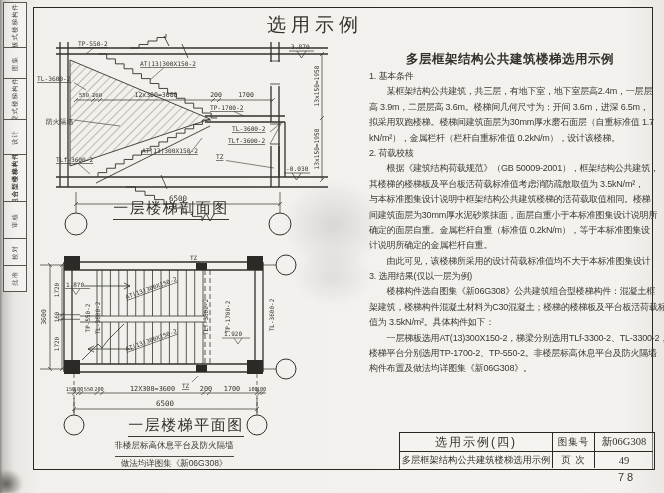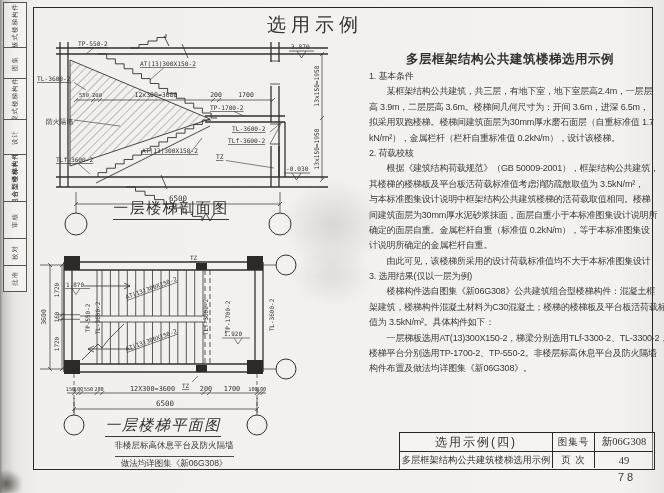--- a/index.html
+++ b/index.html
@@ -13,21 +13,21 @@
   .sidebar{position:absolute;left:3px;top:2px;width:24px;}
   .tab{width:22px;border:1px solid #5a574f;border-bottom:none;display:flex;align-items:center;justify-content:center;background:rgba(250,249,246,.6);overflow:hidden;}
   .tab:last-child{border-bottom:1px solid #5a574f;}
   .tab span{transform:rotate(-90deg);white-space:nowrap;font-size:6.5px;color:#4c4a43;letter-spacing:1px;}
   .tab.bold span{font-weight:bold;color:#3a382f;}
   
   .big-title{position:absolute;left:255px;top:12px;width:120px;text-align:center;font-size:19px;letter-spacing:5px;color:#34322c;}
   
   .dwg-title{position:absolute;text-align:center;font-size:15px;letter-spacing:1.5px;color:#33312b;border-bottom:1.4px solid #3a382f;padding-bottom:1px;}
   .sec-title{left:113px;top:199px;width:116px;}
-  .plan-title{left:105px;top:416px;width:116px;font-style:italic;}
+  .plan-title{left:128px;top:416px;width:116px;}
   .plan-note{position:absolute;left:96px;top:439px;width:156px;text-align:center;font-size:8.5px;line-height:12px;color:#3c3a33;}
   .plan-note .n1{border-bottom:1px solid #4a483f;display:inline-block;padding-bottom:5px;}
   
   .art-head{position:absolute;left:368px;top:51px;width:284px;text-align:center;font-weight:bold;font-size:12.5px;letter-spacing:.5px;color:#33312b;}
   .article{position:absolute;left:369px;top:69px;width:284px;font-size:9px;line-height:15.4px;color:#3b3932;}
   .art-line{white-space:nowrap;letter-spacing:-0.2px;height:15.4px;}
   
   .tblock{position:absolute;left:399px;top:432px;width:256px;height:38px;border:1.5px solid #2a2823;box-sizing:border-box;display:grid;grid-template-columns:152px 42px 59px;grid-template-rows:18px 17px;background:rgba(248,247,244,.4);}
   .tcell{display:flex;align-items:center;justify-content:center;color:#33312b;}
   .tc-b{border-left:1.2px solid #2a2823;}

